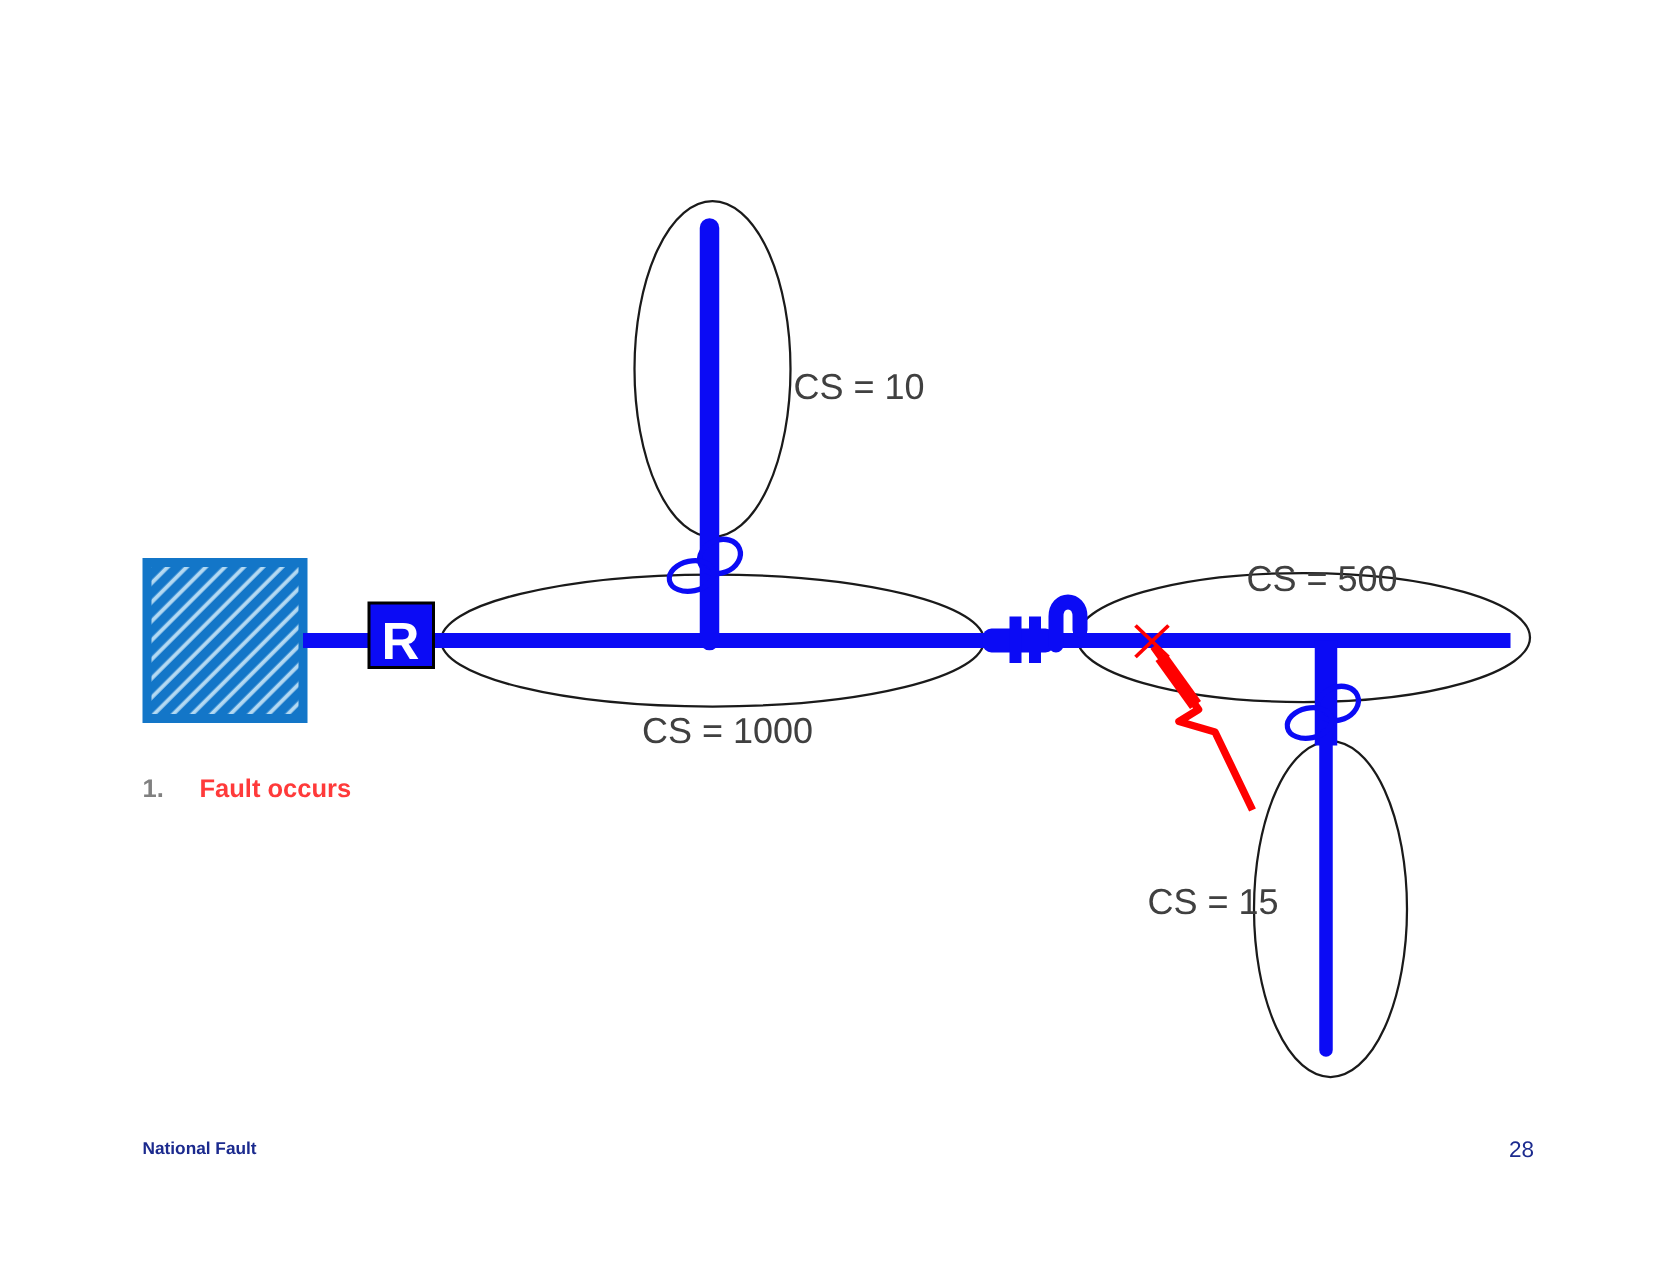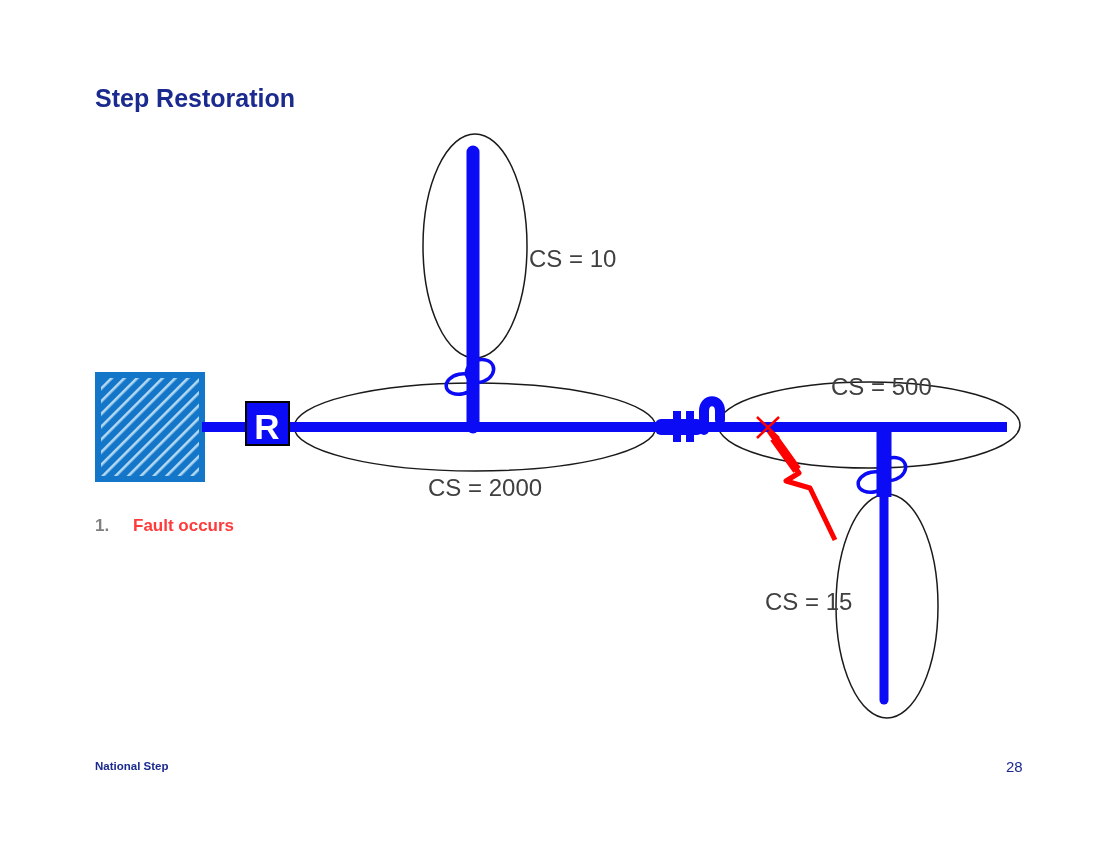--- a/index.html
+++ b/index.html
@@ -41,21 +41,20 @@
   .coil{stroke:var(--diagram-blue,#0b0bf5);stroke-width:3.5px;fill:none;}
   .fault-red{stroke:var(--fault-red,#ff0000);fill:none;}
   .src-border{fill:url(#hatch);stroke:var(--source-fill,#1376c8);stroke-width:6px;}
   .r-letter{fill:#ffffff;font-family:"Liberation Sans",sans-serif;font-size:35px;font-weight:bold;}
 </style>
 </head>
 <body>
 
 <div class="slide">
 
-  <div class="title">Step Restoration</div>
 
   <svg class="diagram-svg" viewBox="0 0 1116 856">
     <defs>
       <pattern id="hatch" width="9" height="9" patternUnits="userSpaceOnUse" patternTransform="rotate(-45)">
         <rect width="9" height="9" fill="var(--source-fill,#1376c8)"></rect>
         <rect y="3" width="9" height="2.6" fill="var(--hatch-light,#b3d9f2)"></rect>
       </pattern>
     </defs>
 
     <ellipse class="zone-ellipse" cx="475" cy="246" rx="52" ry="112"></ellipse>
@@ -86,25 +85,25 @@
     <ellipse class="coil" cx="892" cy="469" rx="14" ry="11" transform="rotate(-22 892 469)"></ellipse>
     <ellipse class="coil" cx="873" cy="482" rx="15" ry="10" transform="rotate(-12 873 482)"></ellipse>
 
     <line class="fault-red" x1="757" y1="417" x2="779" y2="438" stroke-width="2.5"></line>
     <line class="fault-red" x1="757" y1="438" x2="779" y2="417" stroke-width="2.5"></line>
     <path class="fault-red" d="M 769 431 L 799 473 L 786 481 L 810 488 L 835 540" stroke-width="5" stroke-linejoin="round"></path>
     <path class="fault-red" d="M 774 438 L 797 470" stroke-width="9"></path>
   </svg>
 
   <div class="zone-label lbl-cs10">CS = 10</div>
-  <div class="zone-label lbl-cs1000">CS = 2000</div>
+  <div class="zone-label lbl-cs1000">CS = 1000</div>
   <div class="zone-label lbl-cs500">CS = 500</div>
   <div class="zone-label lbl-cs15">CS = 15</div>
 
   <div class="step-line">
     <span class="step-number">1.</span>
     <span class="step-text">Fault occurs</span>
   </div>
 
-  <div class="footer-brand">National Step</div>
+  <div class="footer-brand">National Fault</div>
   <div class="footer-page">28</div>
 
 </div>
 
 </body></html>

